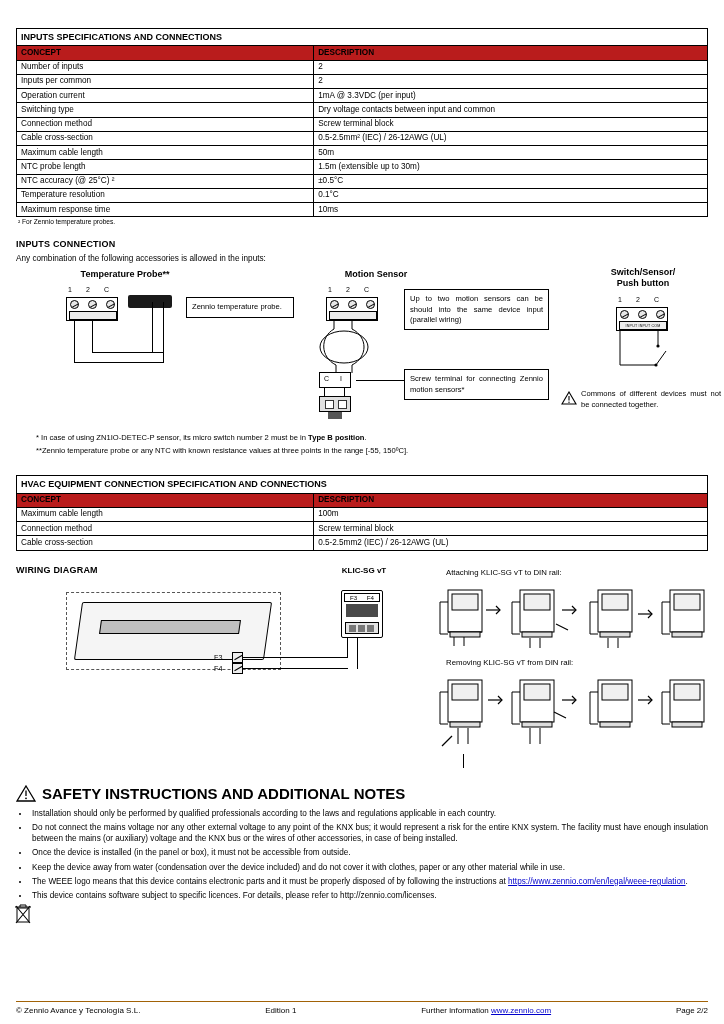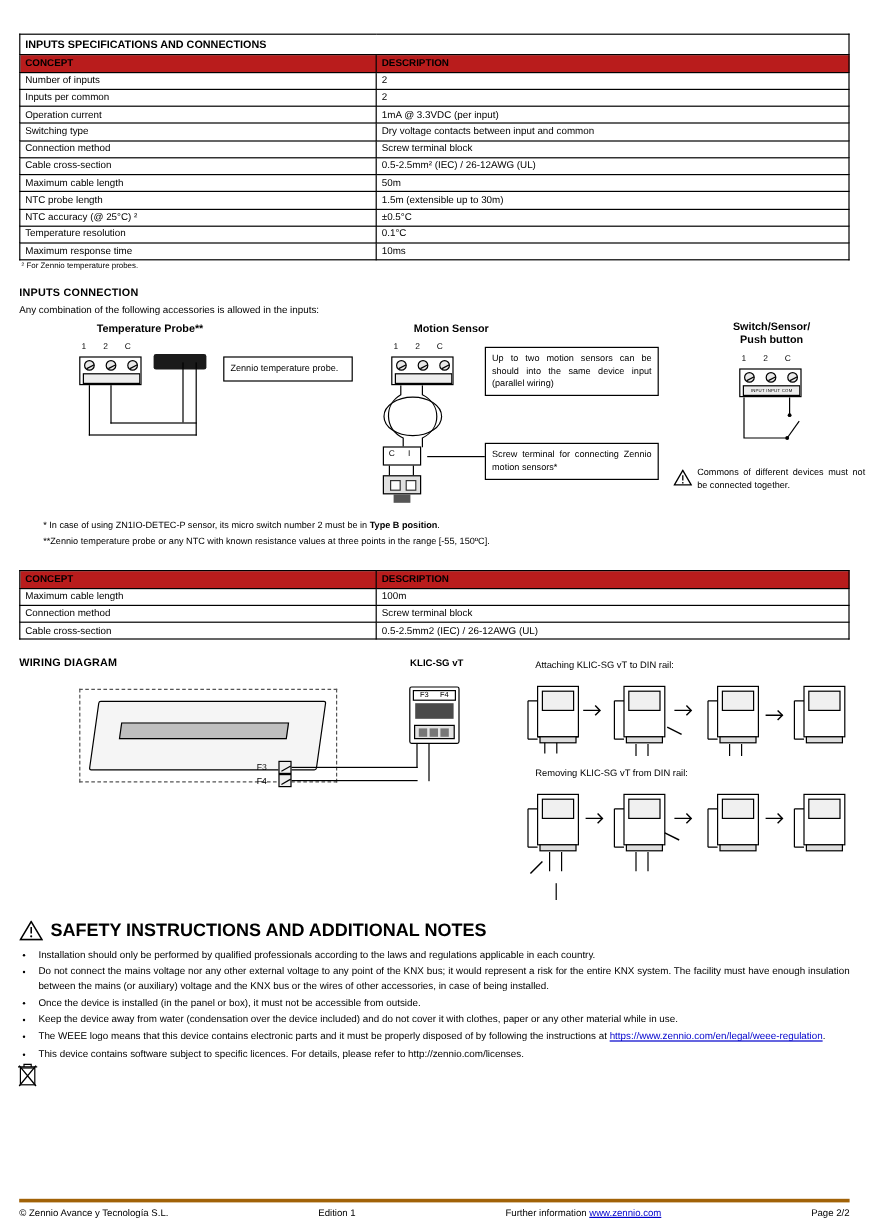--- a/index.html
+++ b/index.html
@@ -107,21 +107,21 @@
 
   .safety-area { position: relative; margin-top: 10px; padding: 0 16px; }
   .safety-title { font-weight:bold; font-size:15px; }
   ul.safety { margin: 6px 0 0 0; padding-left: 14px; }
   ul.safety li { font-size: 8.2px; line-height: 1.42; margin-bottom: 2.5px; text-align: justify; padding-left:2px;}
   ul.safety li::marker { font-size: 8px; }
   a { color: #0000cc; text-decoration: underline; }
 
   .footer {
     position: absolute; bottom: 9px; left: 16px; right: 16px;
-    border-top: 3px solid #a16207; padding-top: 4px;
+    border-top: 1px solid #a16207; padding-top: 4px;
     display: flex; justify-content: space-between;
     font-size: 8px;
   }
   .footer span { white-space: nowrap; }
   svg { display:block; }
 </style>
 </head>
 <body>
 
 <div class="page">
@@ -293,20 +293,23 @@
       <div style="position:absolute; left:20px; top:176px; width:680px;" class="note-small">**Zennio temperature probe or any NTC with known resistance values at three points in the range [-55, 150ºC].</div>
     </div>
 
     <div style="margin-top:6px;">
       <table class="spec">
         <colgroup>
             <col class="col-a">
             <col class="col-b">
           </colgroup>
         <tbody>
+          <tr class="title">
+              <td colspan="2">HVAC EQUIPMENT CONNECTION SPECIFICATION AND CONNECTIONS</td>
+            </tr>
           <tr class="hdr">
             <td>CONCEPT</td>
             <td>DESCRIPTION</td>
           </tr>
           <tr>
               <td>Maximum cable length</td>
               <td>100m</td>
             </tr>
           <tr>
               <td>Connection method</td>

